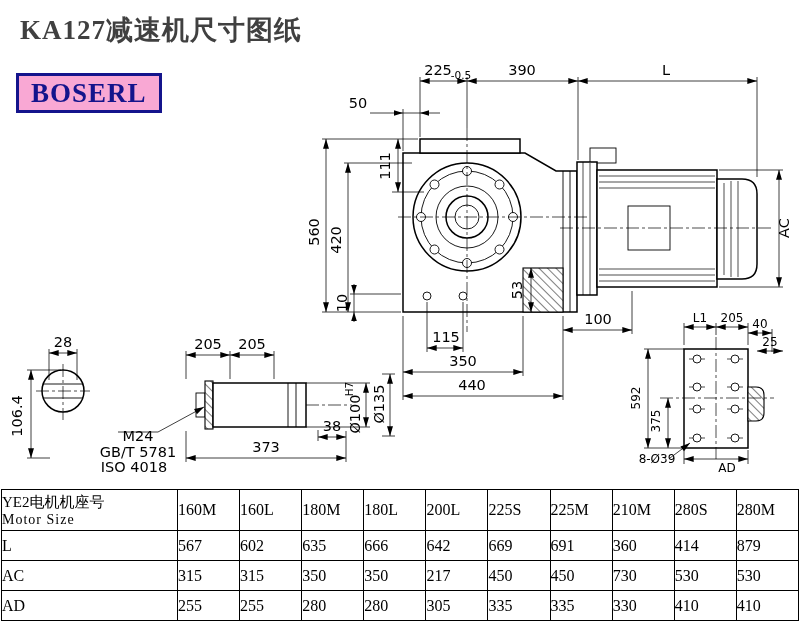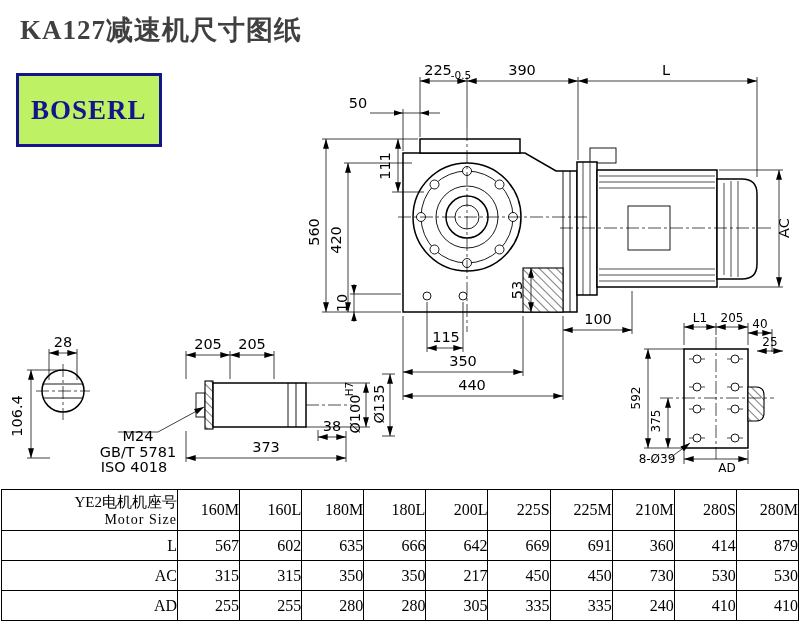--- a/index.html
+++ b/index.html
@@ -1,40 +1,40 @@
 <!DOCTYPE html>
 <html><head>
 <meta charset="utf-8">
 <style>
   *{margin:0;padding:0;box-sizing:border-box}
   html,body{width:800px;height:624px;background:#fff;overflow:hidden}
   body{position:relative;font-family:"Liberation Sans",sans-serif;color:#000}
   .title{position:absolute;left:20px;top:12px;font-family:"Liberation Serif",serif;
          font-size:27px;font-weight:bold;color:#404040;letter-spacing:1px;white-space:nowrap}
-  .logo{position:absolute;left:16px;top:73px;border:3px solid #14148c;background:#bef264;
-        padding:18px 12px;line-height:1.2}
+  .logo{position:absolute;left:16px;top:73px;border:3px solid #14148c;background:#f9a8d4;
+        padding:1px 12px;line-height:1.2}
   .logo span{font-family:"Liberation Serif",serif;font-size:27px;font-weight:bold;
         color:#14148c;letter-spacing:1px}
   svg{position:absolute;left:0;top:0}
   
   .s15{fill:none;stroke:#000;stroke-width:1.5}
   .f15{fill:#fff;stroke:#000;stroke-width:1.5}
   .s1{fill:none;stroke:#000;stroke-width:0.9}
   .f1{fill:#fff;stroke:#000;stroke-width:0.9}
   .hat{fill:url(#hatch);stroke:#000;stroke-width:1.1}
   .cl{fill:none;stroke:#000;stroke-width:0.7;stroke-dasharray:13 3 3 3}
   .ext{stroke:#000;stroke-width:0.75}
   .dim{fill:none;stroke:#000;stroke-width:0.75}
   .fin{stroke:#000;stroke-width:0.7}
   text.dt{font-family:"DejaVu Sans",sans-serif;font-size:14.5px;fill:#000;text-anchor:middle}
   text.sm{font-size:10.5px}
   text.md{font-size:12px}
   
   table{position:absolute;left:1px;top:489px;width:798px;border-collapse:collapse;
-        table-layout:fixed;font-family:"Liberation Serif",serif;font-size:16px;text-align:right}
+        table-layout:fixed;font-family:"Liberation Serif",serif;font-size:16px;text-align:left}
   td{border:1px solid #000;height:30px;padding:0;vertical-align:middle}
   tr.hdr td{height:41px}
   col.c0{width:176px}
   .hcn{font-size:15px}
   .hen{font-family:Liberation Serif, serif;font-size:14px;letter-spacing:1px}
 </style>
 </head>
 <body>
 
 <div class="title">KA127减速机尺寸图纸</div>
@@ -319,18 +319,18 @@
   </tr>
   <tr>
     <td>AD</td>
     <td>255</td>
     <td>255</td>
     <td>280</td>
     <td>280</td>
     <td>305</td>
     <td>335</td>
     <td>335</td>
-    <td>240</td>
+    <td>330</td>
     <td>410</td>
     <td>410</td>
   </tr>
 </tbody>
   </table>
 
 </body></html>

